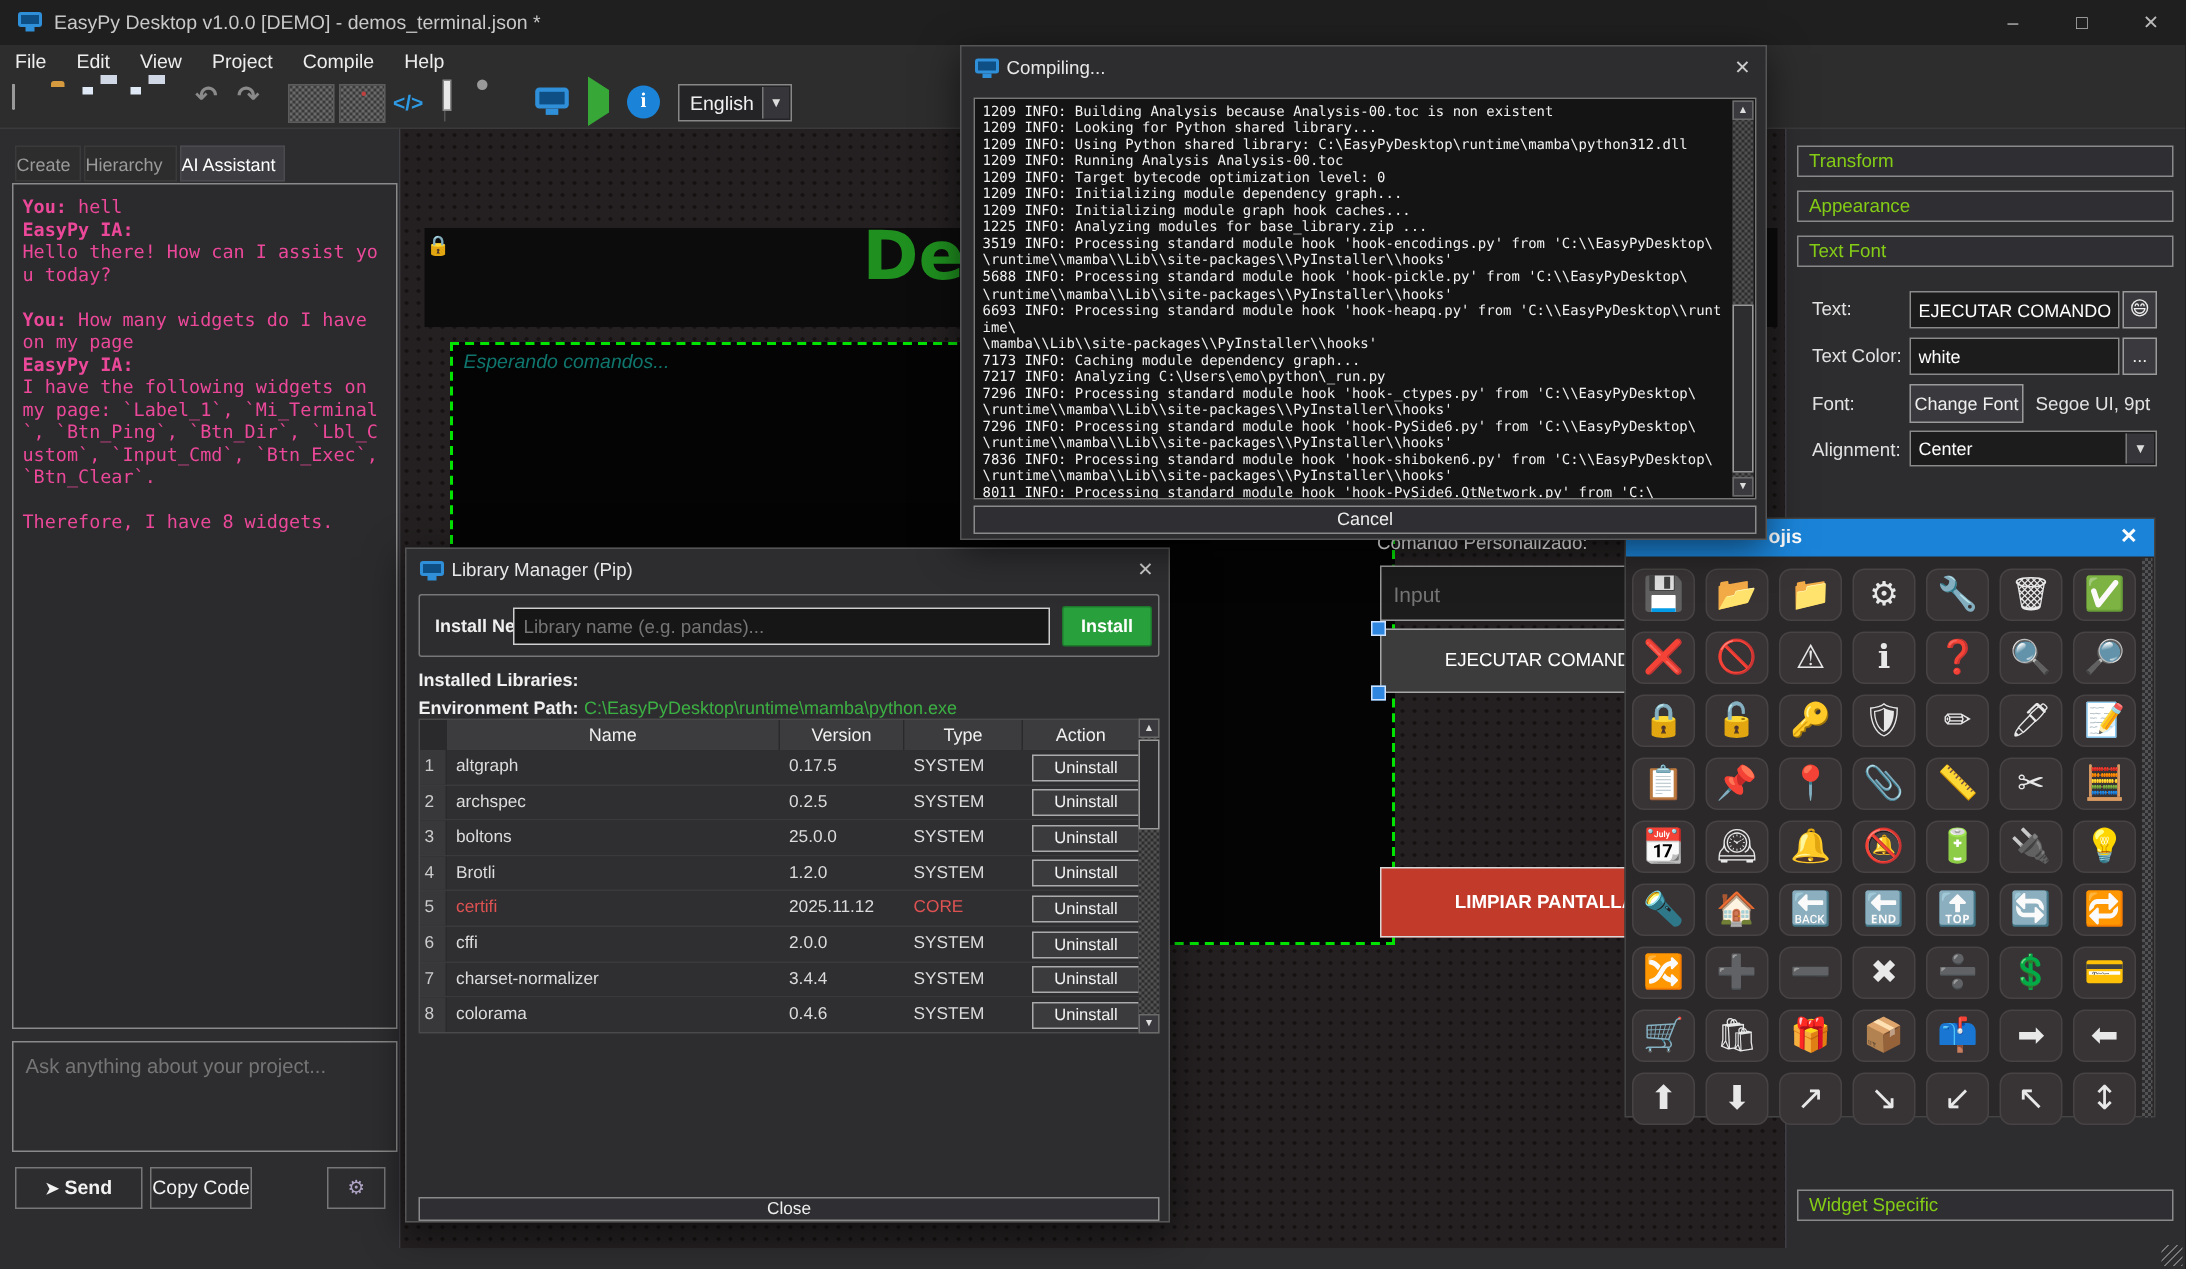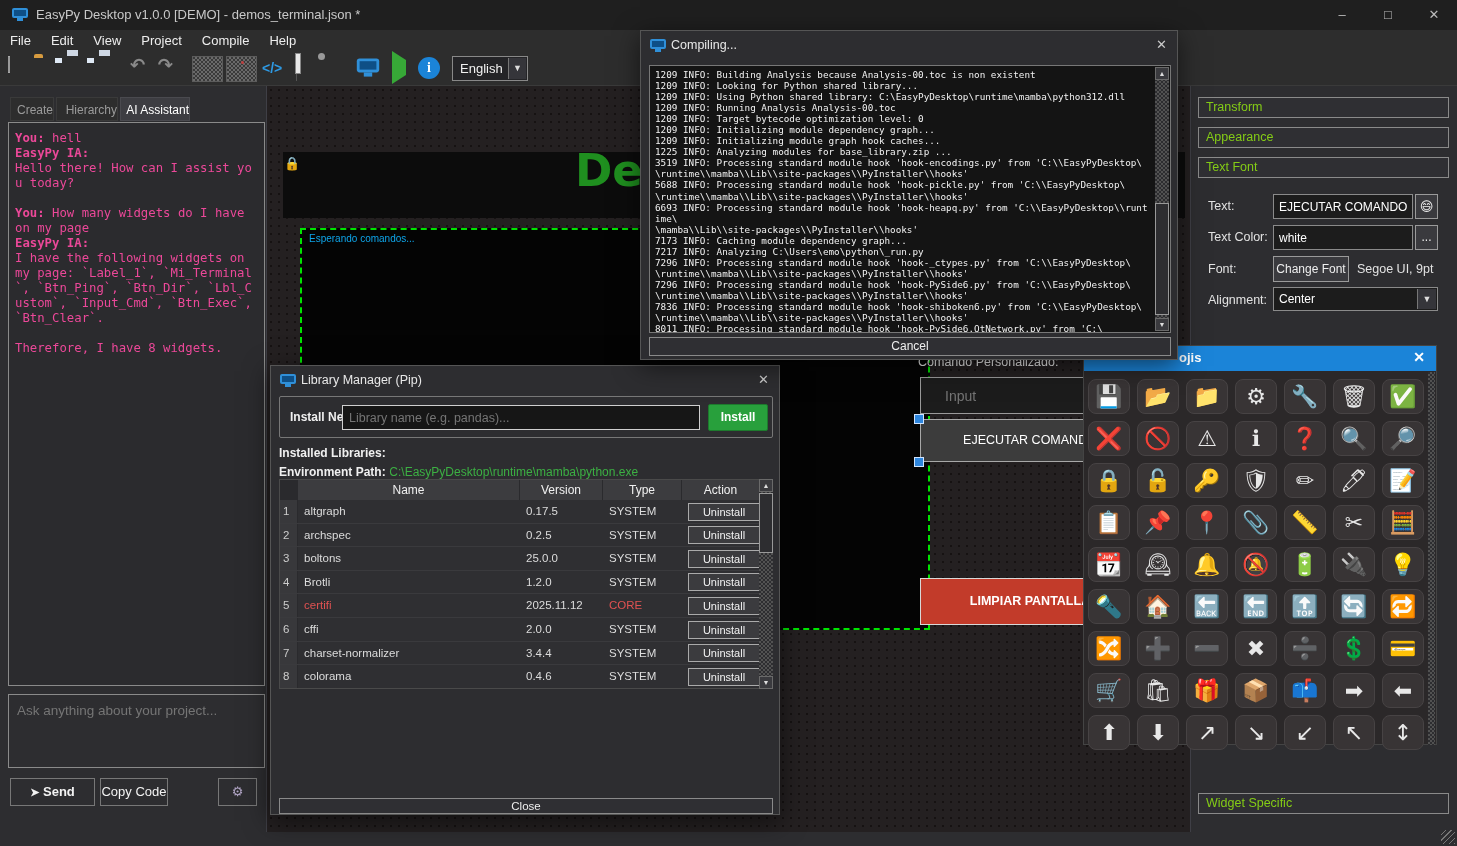--- a/index.html
+++ b/index.html
@@ -42,43 +42,43 @@
   .icon-device { width:22px; height:15px; background:#777; border-radius:2px; position:relative; margin-top:5px; }
   .icon-device:before { content:""; position:absolute; right:3px; top:-4px; width:7px; height:7px; background:#999; border-radius:50%; }
   .icon-play { width:0; height:0; border-left:14px solid #37a837; border-top:9px solid transparent; border-bottom:9px solid transparent; }
   .icon-info { width:22px; height:22px; background:#1b84d8; border-radius:50%; color:#fff; text-align:center; line-height:22px; font-weight:bold; font-family:"Liberation Serif", serif; font-size:14px;}
   #lang-select { left:452px; top:4px; width:76px; height:25px; background:#242427; border:1px solid #888; color:#f0f0f0; }
   #lang-select .lbl { position:absolute; left:7px; top:4px; font-size:13px; }
   #lang-select .arr { position:absolute; right:1px; top:1px; width:18px; height:21px; background:#35353a; border-left:1px solid #777; color:#ddd; text-align:center; line-height:21px; font-size:9px; }
 
   
   #left-panel { left:0; top:86px; width:267px; height:746px; background:#2d2d30; border-right:1px solid #3f3f46; }
-  .tab { position:absolute; top:11px; height:24px; line-height:24px; text-align:right; font-size:12px;
+  .tab { position:absolute; top:11px; height:24px; line-height:24px; text-align:left; font-size:12px;
          color:#9a9a9a; background:#2d2d2d; border:1px solid #3a3a3a; }
   .tab.active { color:#fff; background:#3d3d42; border-color:#4a4a4f; }
   #chat-box { left:8px; top:36px; width:257px; height:564px; background:#2b2b2e; border:1px solid #8a8a8a; padding:8px 6px; overflow:hidden; }
   #chat-box .msg { font-family:"DejaVu Sans Mono", monospace; font-size:12.3px; line-height:15px; color:#ec4899; white-space:pre-wrap; word-break:break-all; }
   #chat-box .msg.gap { margin-bottom:15px; }
   #chat-box b { font-weight:bold; }
   #ask-box { left:8px; top:608px; width:257px; height:74px; background:#2d2d30; border:1px solid #8a8a8a;
              color:#9a9a9a; font-size:13.5px; padding:8px; resize:none; font-family:"Liberation Sans", sans-serif; }
   .lp-btn { position:absolute; top:692px; height:28px; background:#2d2d30; border:1px solid #777;
             color:#f2f2f2; font-size:13px; text-align:center; line-height:26px; }
   .lp-btn.bold { font-weight:bold; }
 
   
   #canvas { left:267px; top:86px; width:923px; height:746px; background:#242021;
             background-image:radial-gradient(circle, #161212 1.2px, transparent 1.4px); background-size:8px 8px; overflow:hidden; }
   #header-band { left:16px; top:66px; width:902px; height:66px; background:#0c0c0c; }
   #page-title { left:308px; top:58px; font-size:45px; font-weight:800; color:#1f8f1f; white-space:nowrap; }
   #terminal-widget { left:33px; top:142px; width:630px; height:402px; background:#040404; border:2px dashed #00e400; }
-  #terminal-text { position:absolute; left:7px; top:3px; color:#0ea5e9; font-size:10px; }
+  #terminal-text { position:absolute; left:7px; top:3px; color:#0f766e; font-size:13px;font-style:italic; }
   #cmd-label { left:651px; top:269px; color:#f0f0f0; font-size:12.5px; }
   #cmd-input { left:653px; top:291px; width:220px; height:37px; background:#1c1c1c; border:1px solid #9a9a9a;
-               color:#8f8f8f; font-size:14px; padding-left:24px; }
+               color:#8f8f8f; font-size:14px; padding-left:8px; }
   #exec-btn { left:653px; top:333px; width:220px; height:43px; background:#3c3c3c; border:1px solid #a8a8a8;
               color:#fff; font-size:12.5px; text-align:center; line-height:41px; }
   #limpiar-btn { left:653px; top:492px; width:220px; height:47px; background:#c23b2a; border:1px solid #d8d8d8;
                  color:#fff; font-size:12.5px; font-weight:bold; text-align:center; line-height:45px; }
   .sel-handle { position:absolute; width:10px; height:10px; background:#2e86de; border:1px solid #cfe4ff; }
   #lock-icon { left:17px; top:70px; font-size:13px; color:#d79b3f; }
   #title-sliver { left:790px; top:33px; width:213px; height:3px;
       background:repeating-linear-gradient(90deg, #2f7a2f 0 14px, transparent 14px 24px); }
   #title-sliver-fire { left:1005px; top:33px; width:34px; height:3px; background:#b5713a; }
 

